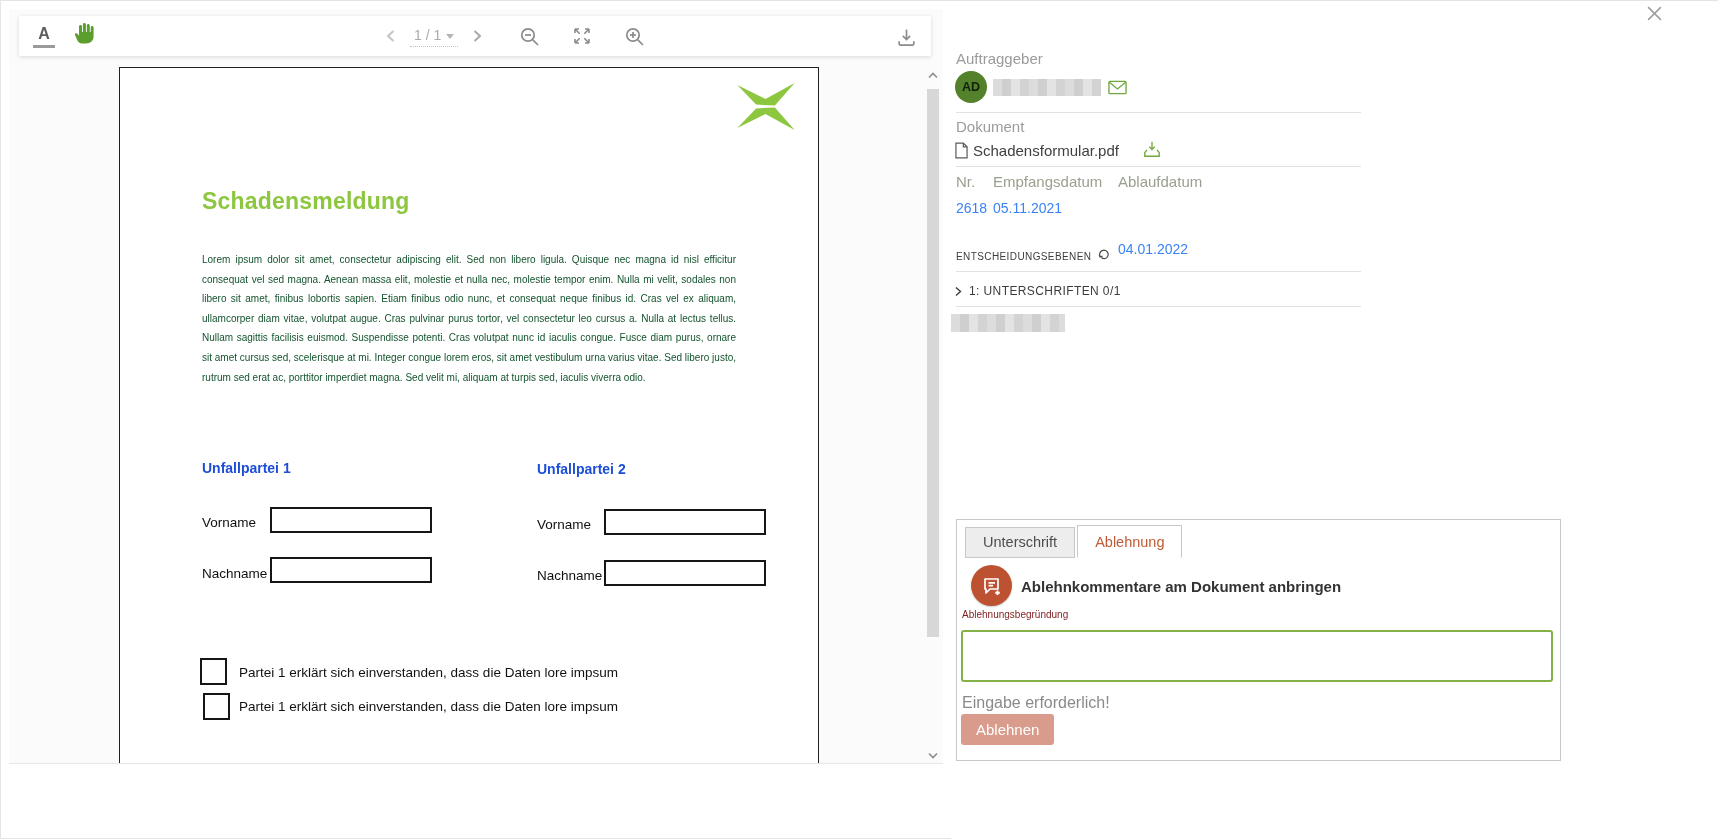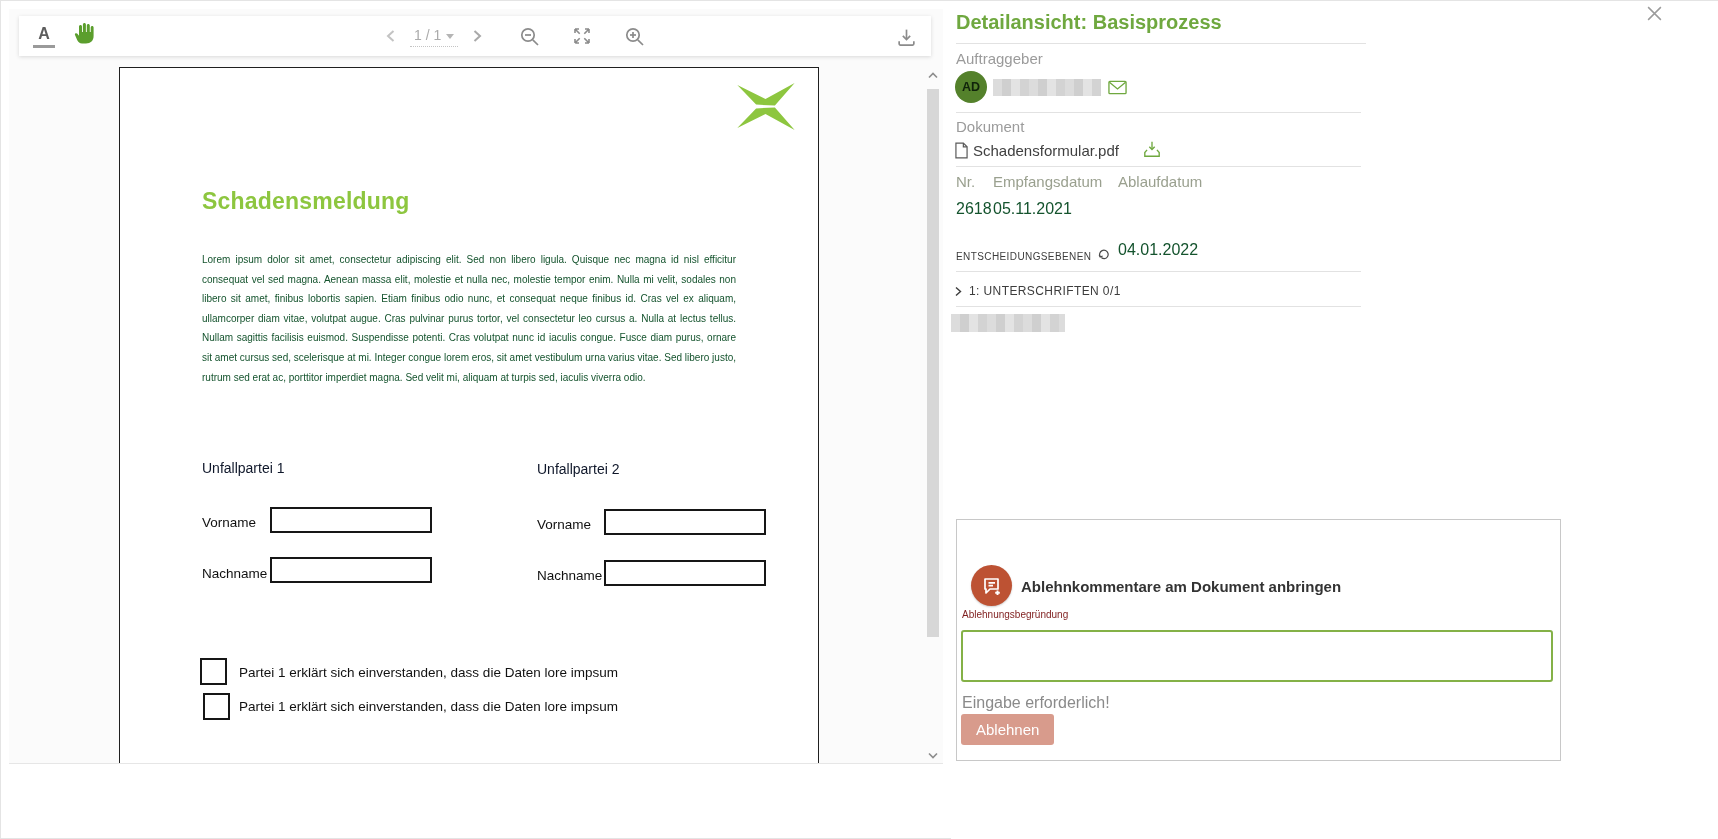--- a/index.html
+++ b/index.html
@@ -20,40 +20,40 @@
 
   
   .pos-flag { position:absolute; left:5px; top:152px; width:134px; height:74px; cursor:pointer; }
   .pos-flag-text { position:absolute; left:0; top:0; width:108px; height:74px; display:flex; flex-direction:column; align-items:center; justify-content:center; gap:4px; color:#fff; font-size:13px; font-weight:bold; letter-spacing:.3px; }
 
   
   .page { position:absolute; left:110px; top:58px; width:700px; height:720px; background:#fff; border:1px solid #1f1f1f; }
   .doc-logo { position:absolute; right:22px; top:15px; width:61px; height:47px; }
   .doc-title { position:absolute; left:82px; top:120px; font-size:23px; font-weight:bold; color:#8dc63f; letter-spacing:.2px; }
   .doc-body { position:absolute; left:82px; top:182px; width:534px; font-size:10px; line-height:19.6px; color:#14532d; text-align:justify; }
-  .party-h { position:absolute; font-size:14px; font-weight:normal; color:#0f172a; }
+  .party-h { position:absolute; font-size:14px; font-weight:bold; color:#1d4ed8; }
   .fld-label { position:absolute; font-size:13.5px; color:#111; }
   .fld-input { position:absolute; width:162px; height:26px; border:2px solid #161616; background:#fff; font-size:13px; padding:0 4px; }
   .chk { position:absolute; width:27px; height:27px; border:2px solid #161616; background:#fff; cursor:pointer; }
   .chk-label { position:absolute; font-size:13.5px; color:#111; }
 
   
   .v-scroll { position:absolute; left:916px; top:58px; width:16px; height:696px; }
   .v-thumb { position:absolute; left:2px; top:22px; width:12px; height:548px; background:#d7d7d7; cursor:pointer; }
   .scroll-arrow { position:absolute; left:0; width:16px; height:16px; display:flex; align-items:center; justify-content:center; cursor:pointer; }
 
   
   .panel { position:absolute; left:950px; top:0; width:768px; height:839px; background:#fff; }
   .panel-title { position:absolute; left:5px; top:10px; width:410px; font-size:20px; color:#6fa83f; padding-bottom:9px; border-bottom:1px solid #e2e2e2; }
   .sec-label { position:absolute; font-size:15px; color:#9b9b9b; }
   .divider { position:absolute; left:5px; width:405px; border-top:1px solid #e2e2e2; }
   .avatar { position:absolute; left:4px; top:70px; width:32px; height:32px; border-radius:50%; background:#54812b; display:flex; align-items:center; justify-content:center; font-size:12.5px; font-weight:bold; color:#10230a; }
   .redacted { background:repeating-linear-gradient(90deg,#dcdcdc 0 9px,#cfcfcf 9px 18px,#e3e3e3 18px 27px,#d3d3d3 27px 36px); }
   .meta-h { position:absolute; font-size:15px; color:#9aa08f; }
-  .meta-v { position:absolute; font-size:16px; color:#14532d; }
+  .meta-v { position:absolute; font-size:14px; color:#3b82f6; }
   .upper { font-size:10px; color:#3c3c3c; letter-spacing:.4px; }
   .expander { position:absolute; left:3px; top:283px; display:flex; align-items:center; gap:6px; cursor:pointer; }
 
   
   .tabbox { position:absolute; left:5px; top:518px; width:605px; height:242px; border:1px solid #c8c8c8; background:#fff; }
   .tabs { position:absolute; left:8px; top:5px; display:flex; }
   .tab { padding:8px 17px 7px; font-size:14.5px; border:1px solid #c8c8c8; cursor:pointer; }
   .tab.inactive { background:#ededed; color:#4d4d4d; margin-top:2px; padding-top:6px; }
   .tab.active { background:#fff; color:#c05b35; margin-left:2px; border-bottom:1px solid #fff; }
   .comment-btn { position:absolute; left:14px; top:45px; width:41px; height:41px; border-radius:50%; background:#bd5233; border:none; display:flex; align-items:center; justify-content:center; cursor:pointer; box-shadow:0 1px 2px rgba(0,0,0,.2); }
@@ -176,21 +176,20 @@
       <div class="scroll-arrow" style="bottom:0;">
         <svg width="10" height="7" viewBox="0 0 10 7" fill="none" stroke="#8d8d8d" stroke-width="1.6">
             <path d="M1 1.5l4 4 4-4"></path>
           </svg>
       </div>
     </div>
   </div>
 
   <div class="panel">
 
-    <h1 class="panel-title">Detailansicht: Basisprozess</h1>
 
     <div class="sec-label" style="left:5px; top:49px;">Auftraggeber</div>
     <div class="avatar">AD</div>
     <div class="redacted abs" style="left:42px; top:78px; width:108px; height:17px;"></div>
     <span class="abs" style="left:157px; top:79px;">
       <svg width="19" height="15" viewBox="0 0 20 15" fill="none" stroke="#6fa83f" stroke-width="1.4">
           <rect x="1" y="1" width="18" height="13" rx="1"></rect>
           <path d="M1.5 2l8.5 7 8.5-7"></path>
         </svg>
     </span>
@@ -234,20 +233,24 @@
     <div class="expander">
       <svg width="9" height="11" viewBox="0 0 9 11" fill="none" stroke="#3c3c3c" stroke-width="1.4">
           <path d="M2 1.5l4.5 4L2 9.5"></path>
         </svg>
       <span class="upper" style="font-size:12px;">1: UNTERSCHRIFTEN 0/1</span>
     </div>
     <div class="divider" style="top:305px;"></div>
     <div class="redacted abs" style="left:0px; top:313px; width:114px; height:18px;"></div>
 
     <div class="tabbox">
+      <div class="tabs">
+        <div class="tab inactive">Unterschrift</div>
+        <div class="tab active">Ablehnung</div>
+      </div>
 
       <button class="comment-btn">
         <svg width="24" height="24" viewBox="0 0 24 24" fill="none" stroke="#fff" stroke-width="1.7">
           <path d="M5 5h13v10h-8l-4 4v-4H5z" stroke-linejoin="round"></path>
           <path d="M8.5 8.8h6.5M8.5 11.6h4.5"></path>
           <path d="M17.5 16.5v4.5M15.2 18.7h4.6" stroke-width="1.9"></path>
         </svg>
       </button>
       <div class="comment-text">Ablehnkommentare am Dokument anbringen</div>
 

